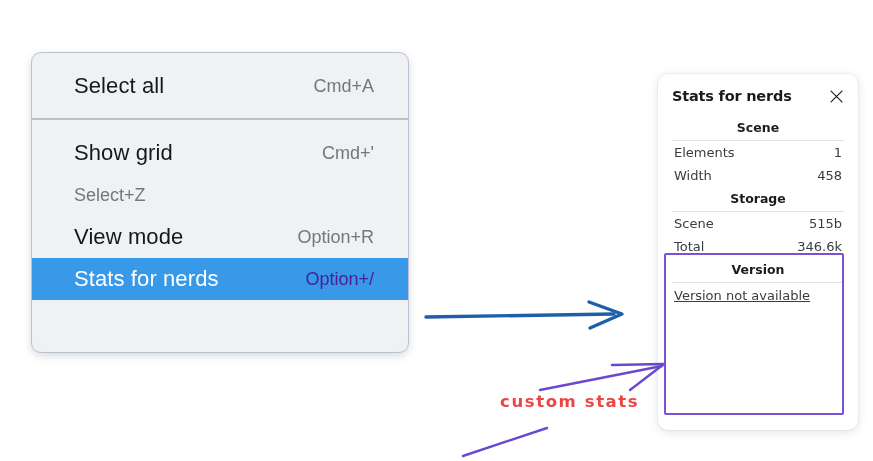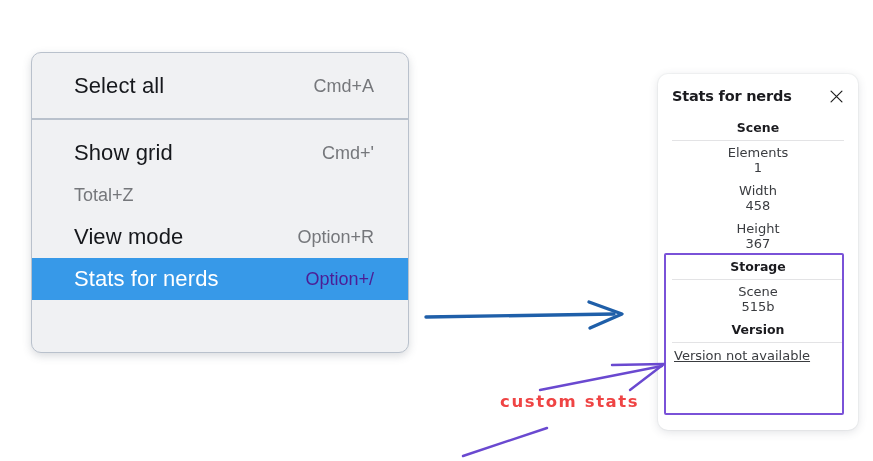--- a/index.html
+++ b/index.html
@@ -116,21 +116,20 @@
     background: #e3e3e5;
     margin: 0;
   }
   .stat-row {
     display: flex;
     align-items: center;
     justify-content: space-between;
     font-size: 13px;
     color: #3a3c40;
     padding: 4px 2px 4px 2px;
-    flex-direction: column;
   }
   .stat-row .k { white-space: nowrap; }
   .stat-row .v { white-space: nowrap; }
   .stat-note {
     font-size: 13px;
     color: #3a3c40;
     padding: 5px 2px 4px 2px;
     white-space: nowrap;
     text-decoration: underline;
   }
@@ -179,21 +178,21 @@
         <span class="shortcut">Cmd+A</span>
       </div>
     </div>
 
     <div class="menu-section second">
       <div class="menu-item">
         <span class="label">Show grid</span>
         <span class="shortcut">Cmd+'</span>
       </div>
       <div class="menu-item">
-        <span class="shortcut">Total+Z</span>
+        <span class="shortcut">Select+Z</span>
       </div>
       <div class="menu-item">
         <span class="label">View mode</span>
         <span class="shortcut">Option+R</span>
       </div>
       <div class="menu-item highlighted">
         <span class="label">Stats for nerds</span>
         <span class="shortcut">Option+/</span>
       </div>
     </div>
@@ -214,30 +213,30 @@
     <div class="section-head">Scene</div>
     <div class="hr"></div>
     <div class="stat-row">
       <span class="k">Elements</span>
       <span class="v">1</span>
     </div>
     <div class="stat-row">
       <span class="k">Width</span>
       <span class="v">458</span>
     </div>
-    <div class="stat-row">
-      <span class="k">Height</span>
-      <span class="v">367</span>
-    </div>
 
     <div class="section-head">Storage</div>
     <div class="hr"></div>
     <div class="stat-row">
       <span class="k">Scene</span>
       <span class="v">515b</span>
+    </div>
+    <div class="stat-row">
+      <span class="k">Total</span>
+      <span class="v">346.6k</span>
     </div>
 
     <div class="section-head">Version</div>
     <div class="hr"></div>
     <div class="stat-note">Version not available</div>
 
   </div>
 
   <div class="purple-box"></div>
 

